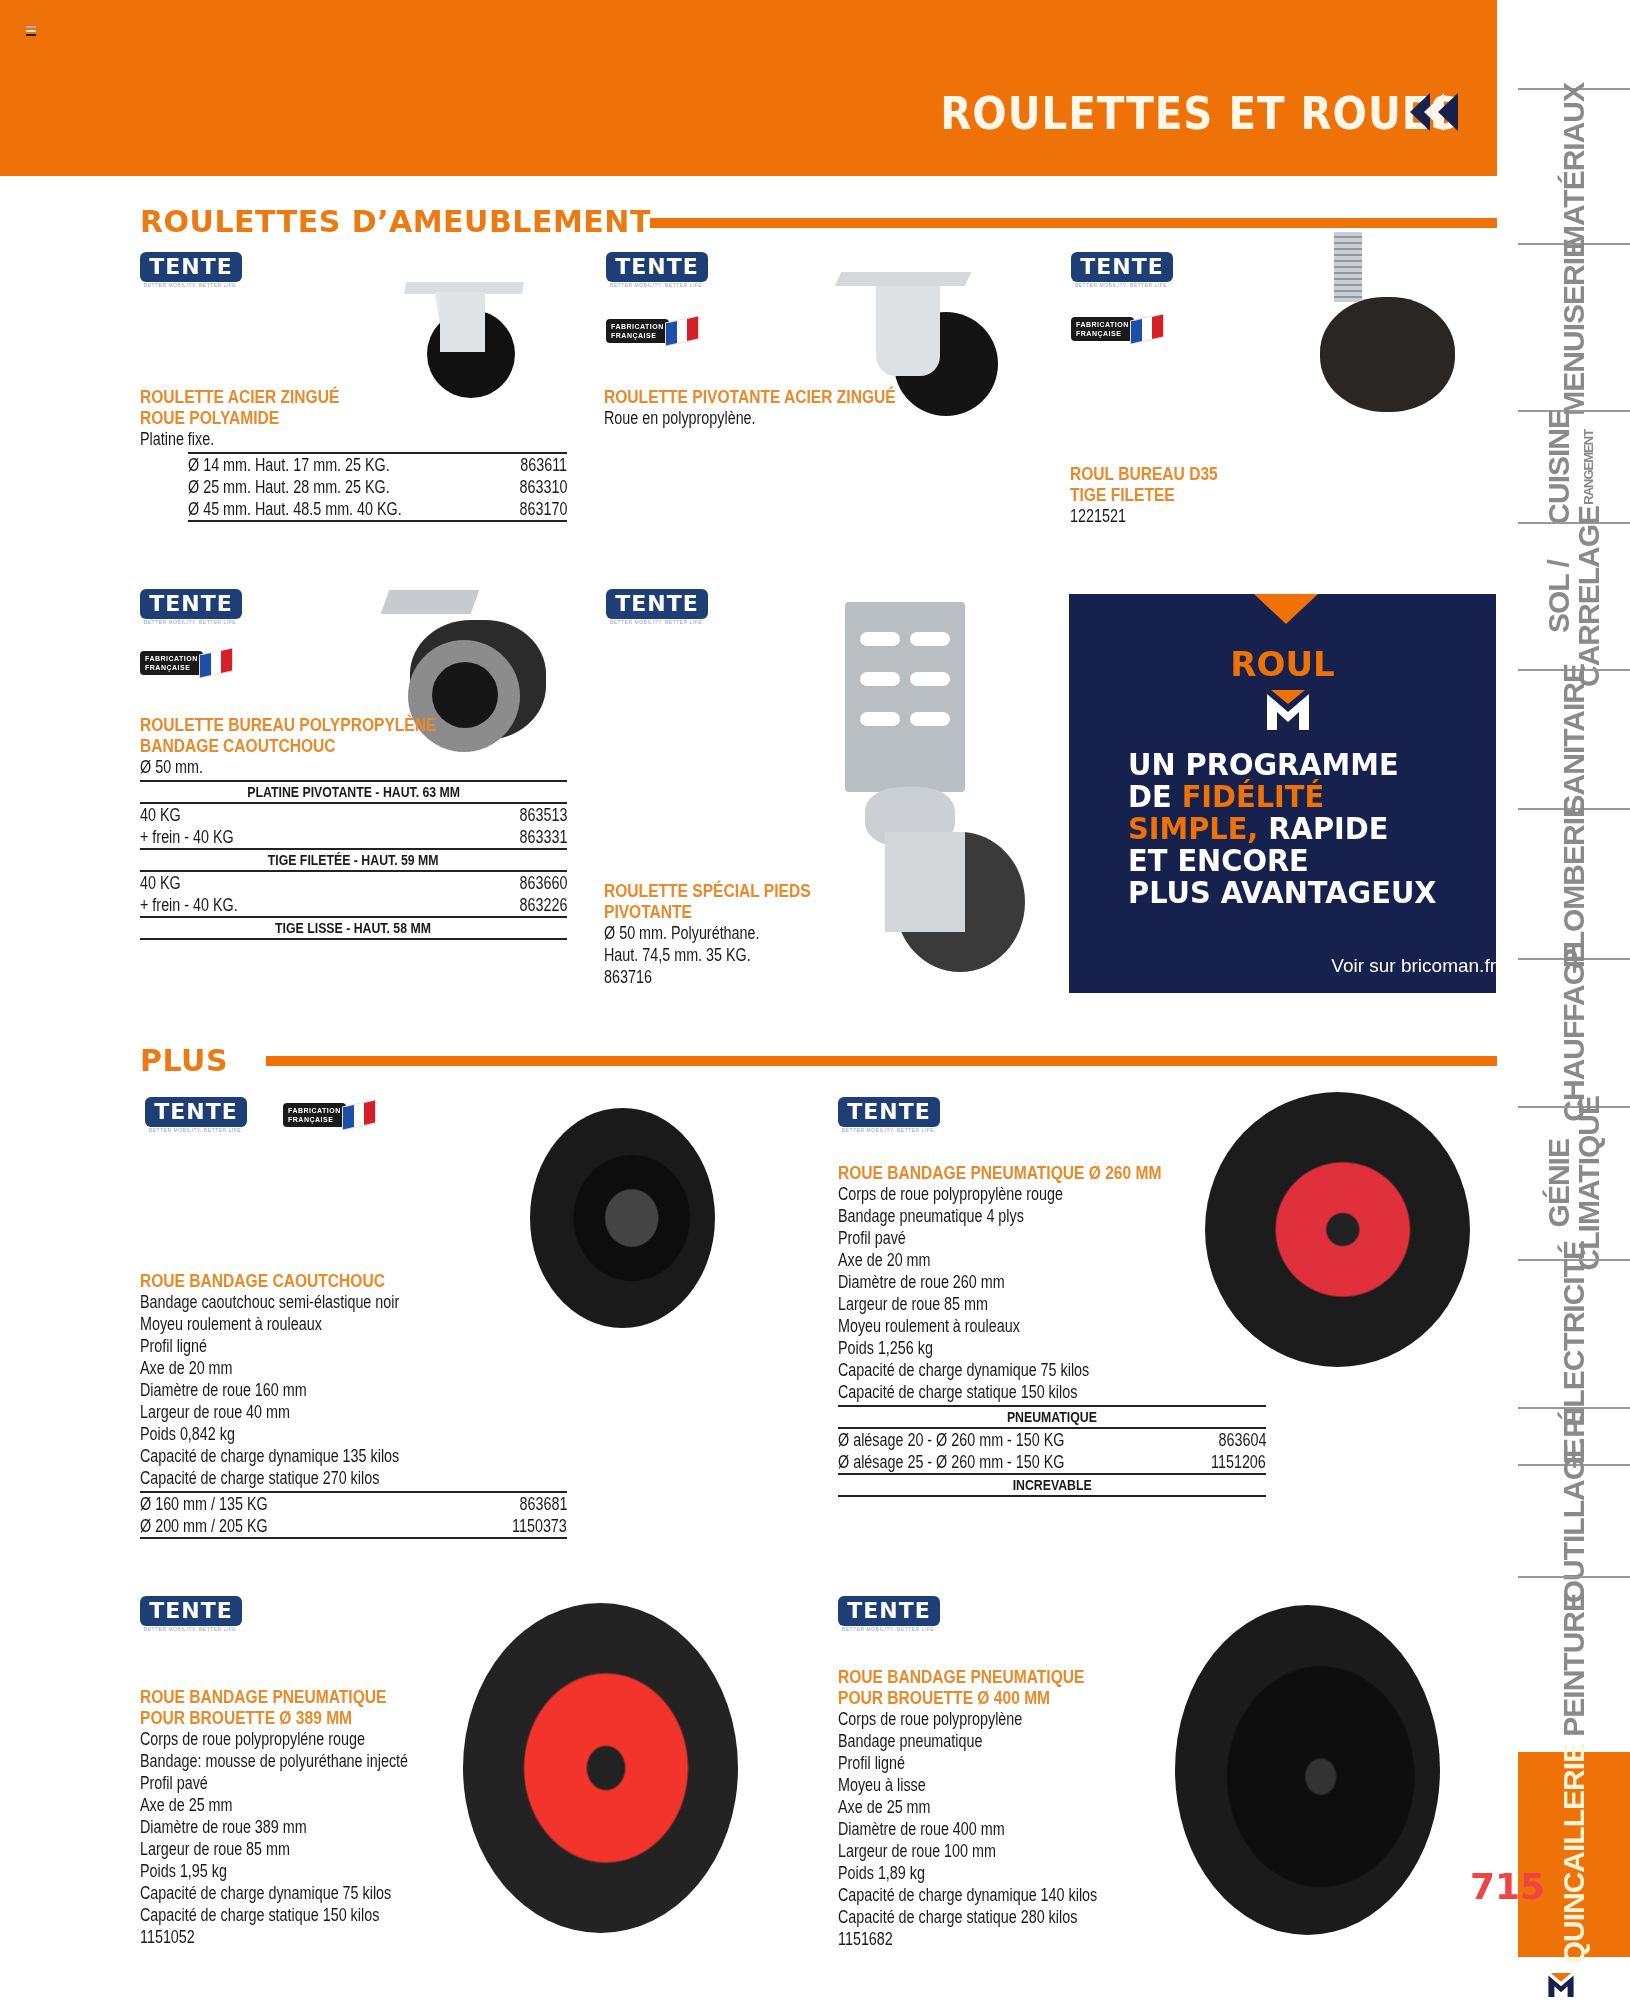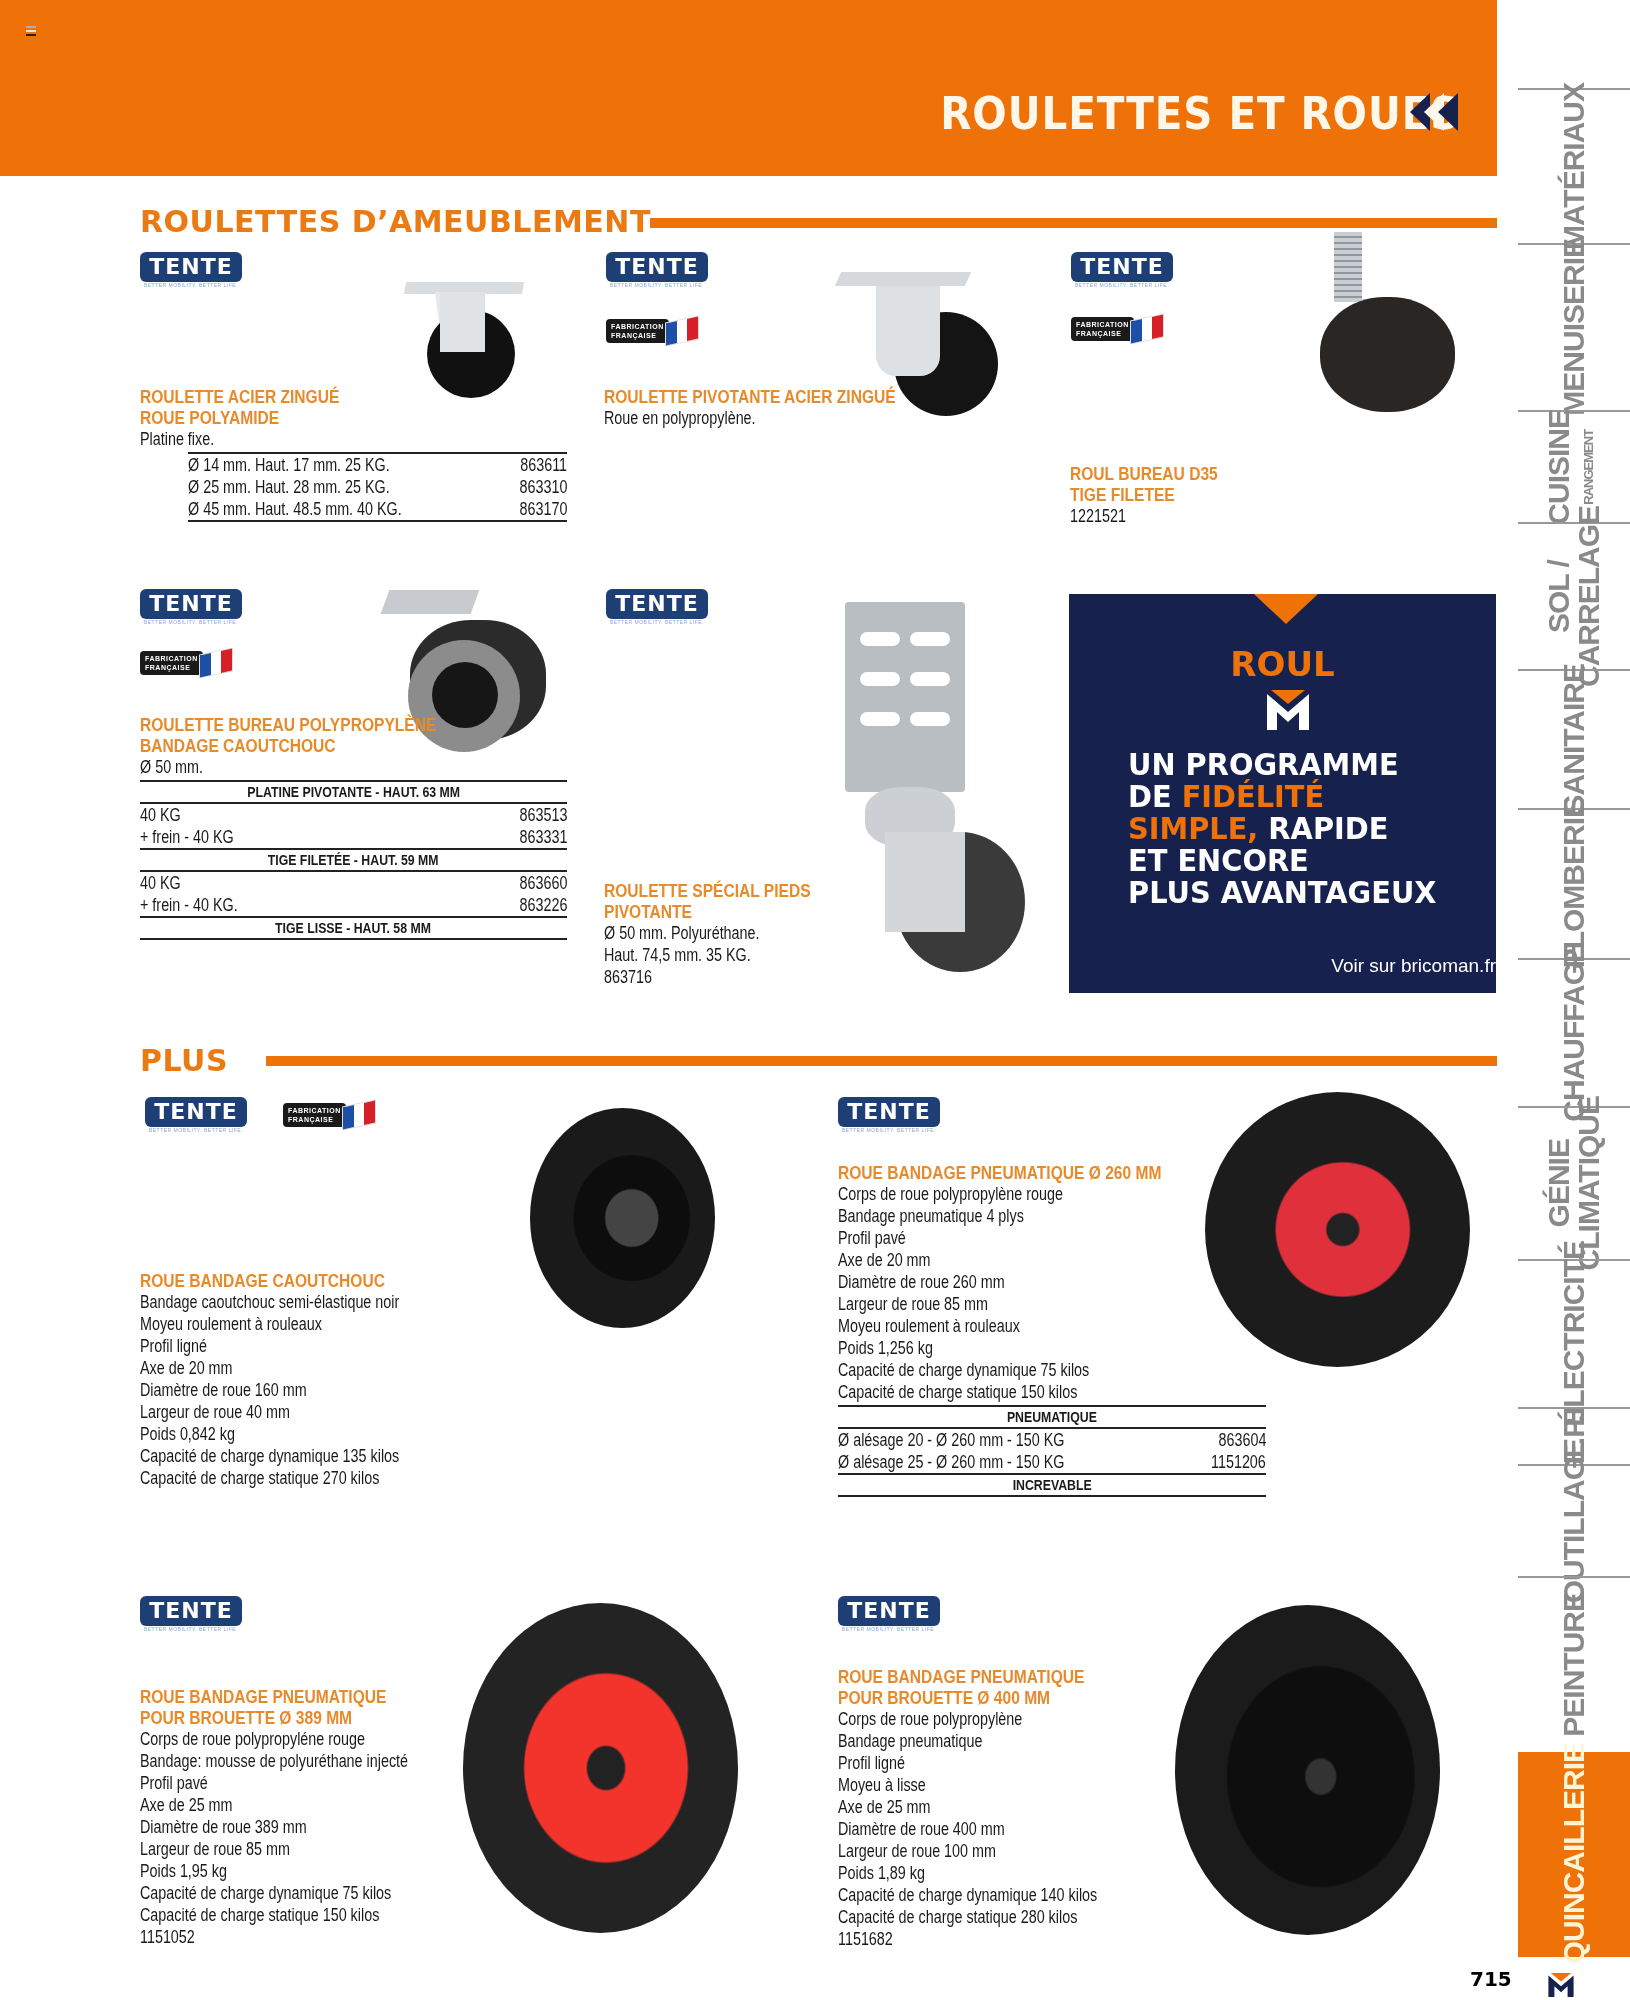--- a/index.html
+++ b/index.html
@@ -42,21 +42,21 @@
   .side-active .side-label { color: #fff5d6; }
 
   .club { left: 1069px; top: 594px; width: 427px; height: 399px; background: #16224d; }
   .club-notch { left: 1254px; top: 594px; width: 0; height: 0; border-left: 32px solid transparent; border-right: 32px solid transparent; border-top: 30px solid #ef7209; }
   .club-title { color: #ef7209; font-family: "DejaVu Sans", sans-serif; font-weight: bold; font-size: 34px; text-align: center; width: 427px; left: 1069px; top: 644px; }
   .club-m { left: 1263px; top: 690px; width: 50px; height: 40px; }
   .club-text { left: 1128px; top: 748px; font-family: "DejaVu Sans", sans-serif; font-weight: bold; color: #fff; font-size: 31px; line-height: 32px; transform: scaleX(0.93); transform-origin: left; white-space: nowrap; }
   .club-text .hl { color: #ef7209; }
   .club-link { left: 1069px; width: 427px; top: 955px; text-align: right; color: #fff; font-size: 19px; }
 
-  .page-num { left: 1470px; top: 1967px; font-family: "DejaVu Sans", sans-serif; font-weight: bold; font-size: 20px; color: #000000; }
+  .page-num { left: 1470px; top: 1866px; font-family: "DejaVu Sans", sans-serif; font-weight: bold; font-size: 36px; color: #ef4444; }
 </style>
 </head>
 <body>
 
 <div class="abs header"></div>
 <div class="abs menu-icon">
   <span style="background:#9fb0d8"></span>
     <span style="background:#f4e3b0"></span>
     <span style="background:#222"></span>
 </div>
@@ -269,20 +269,30 @@
   <div class="ptitle">ROUE BANDAGE CAOUTCHOUC</div>
   <div class="ptext">Bandage caoutchouc semi-élastique noir</div>
   <div class="ptext">Moyeu roulement à rouleaux</div>
   <div class="ptext">Profil ligné</div>
   <div class="ptext">Axe de 20 mm</div>
   <div class="ptext">Diamètre de roue 160 mm</div>
   <div class="ptext">Largeur de roue 40 mm</div>
   <div class="ptext">Poids 0,842 kg</div>
   <div class="ptext">Capacité de charge dynamique 135 kilos</div>
   <div class="ptext">Capacité de charge statique 270 kilos</div>
+  <div class="spec" style="margin-top:2px;">
+    <div class="row">
+        <span>Ø 160 mm / 135 KG</span>
+        <span>863681</span>
+      </div>
+    <div class="row">
+        <span>Ø 200 mm / 205 KG</span>
+        <span>1150373</span>
+      </div>
+  </div>
 </div>
 
 <div class="abs" style="left:838px;top:1097px;">
   <div class="tente">TENTE</div>
   <div class="tente-sub">BETTER MOBILITY. BETTER LIFE.</div>
 </div>
 <div class="abs" style="left:1205px;top:1092px;width:265px;height:275px;">
   <div class="abs" style="left:0;top:0;width:265px;height:275px;border-radius:50%;background:radial-gradient(circle at 52% 50%,#222 0 8%,#e0303c 9% 34%,#1c1c1c 35% 100%);"></div>
 </div>
 <div class="abs" style="left:838px;top:1162px;width:428px;">

